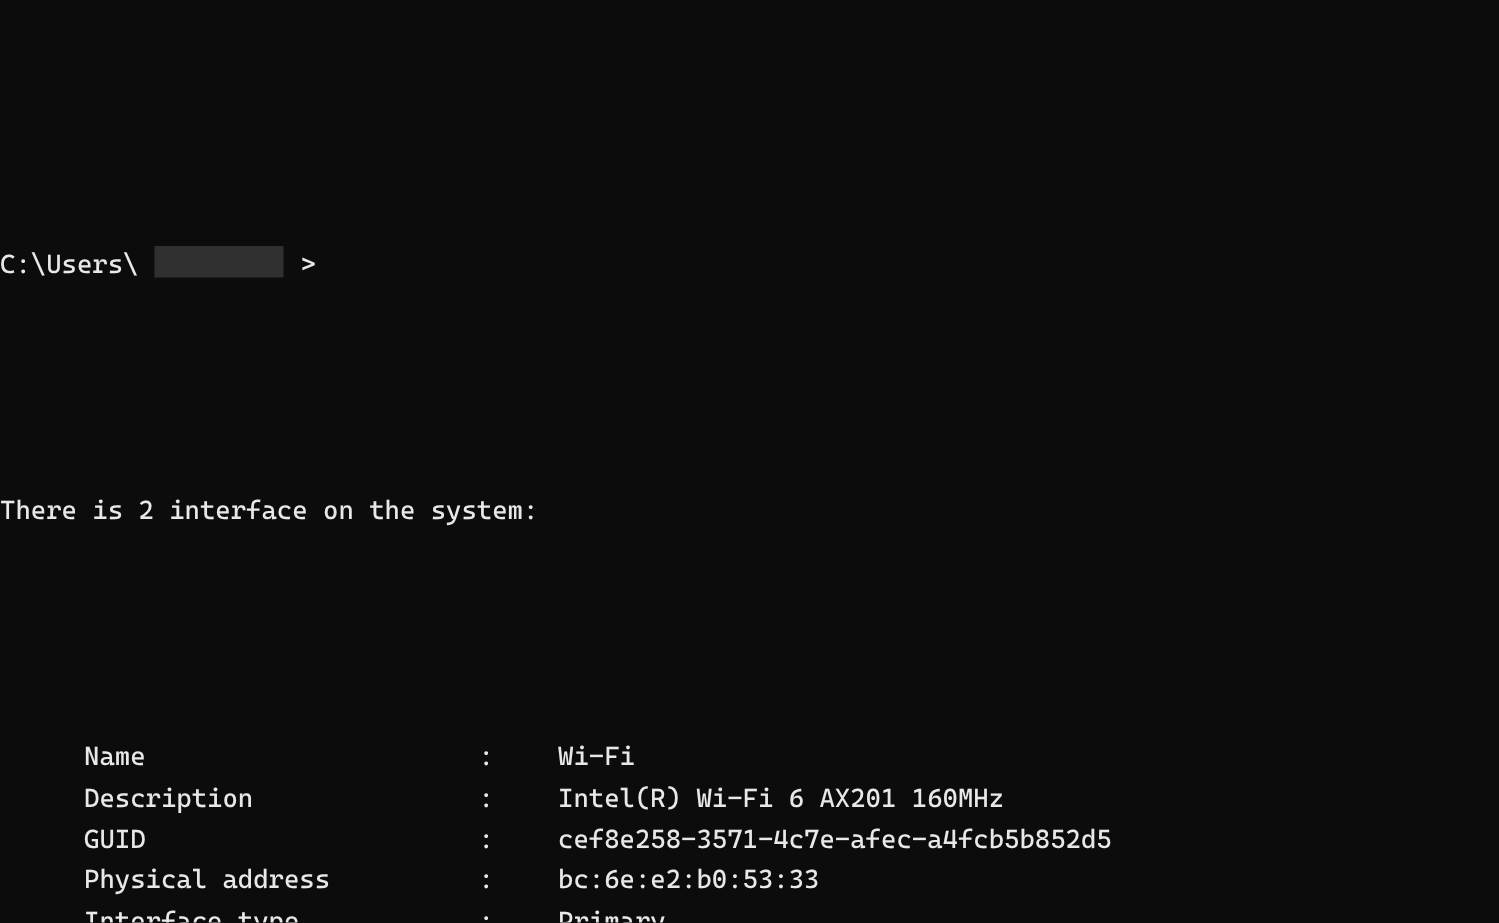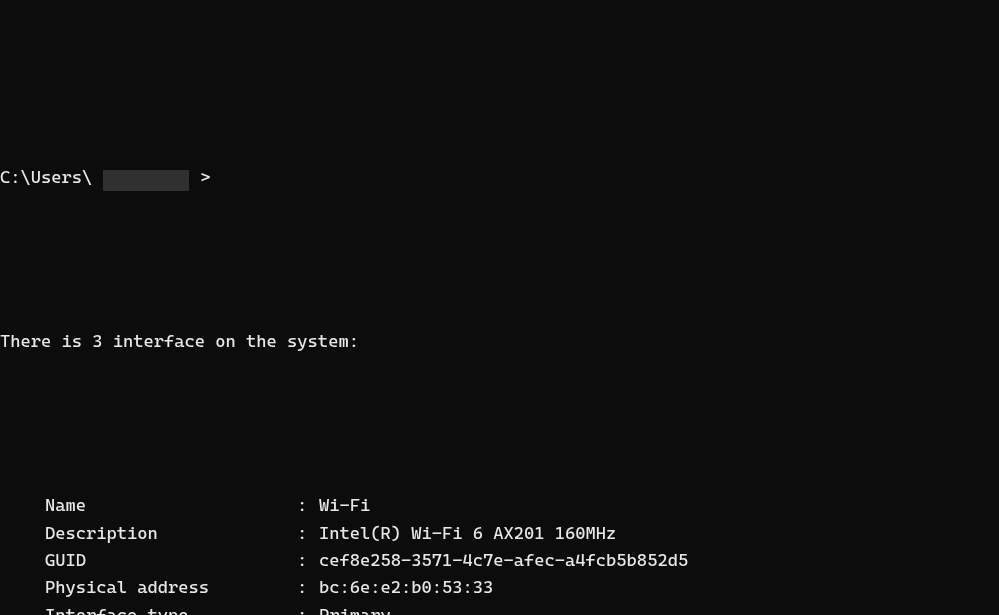--- a/index.html
+++ b/index.html
@@ -20,59 +20,61 @@
       white-space: pre;
     }
     .terminal {
       padding: 0;
     }
     .line {
       display: block;
     }
     .prompt-line {
       display: flex;
-      align-items: flex-end;
+      align-items: flex-start;
       gap: 11px;
     }
     .highlight-green {
       border: 2.5px solid #2ecc40;
       padding: 0 2px;
       display: inline-block;
       margin-left: -3px;
     }
     .redact-gray-dark {
       background: #303030;
       display: inline-block;
     }
     .row {
       display: flex;
+      gap: 11px;
     }
     .indent {
       width: 45px;
       display: inline-block;
     }
     .label-col {
       width: 252px;
       display: inline-block;
     }
     .colon {
       display: inline-block;
       width: 22px;
     }
     .value-col {
       display: inline-block;
+      margin-left: 20px;
     }
   </style>
 </head>
 <body>
 
 
 
 <div class="terminal">
   <div class="prompt-line"><span>C:\Users\</span><span class="redact-gray-dark" style="width:86px;height:21px;"></span><span>&gt;</span></div>
   <div class="line">&nbsp;</div>
-  <div class="line">There is 3 interface on the system:</div>
+  <div class="line">There is 2 interface on the system:</div>
   <div class="line">&nbsp;</div>
   <div id="rows-container"><div class="row"><span class="indent"></span><span class="label-col">Name</span><span class="colon">: </span><span class="value-col">Wi-Fi</span></div><div class="row"><span class="indent"></span><span class="label-col">Description</span><span class="colon">: </span><span class="value-col">Intel(R) Wi-Fi 6 AX201 160MHz</span></div><div class="row"><span class="indent"></span><span class="label-col">GUID</span><span class="colon">: </span><span class="value-col">cef8e258-3571-4c7e-afec-a4fcb5b852d5</span></div><div class="row"><span class="indent"></span><span class="label-col">Physical address</span><span class="colon">: </span><span class="value-col">bc:6e:e2:b0:53:33</span></div><div class="row"><span class="indent"></span><span class="label-col">Interface type</span><span class="colon">: </span><span class="value-col">Primary</span></div></div>
 </div>
 
 
 
 
 </body></html>

